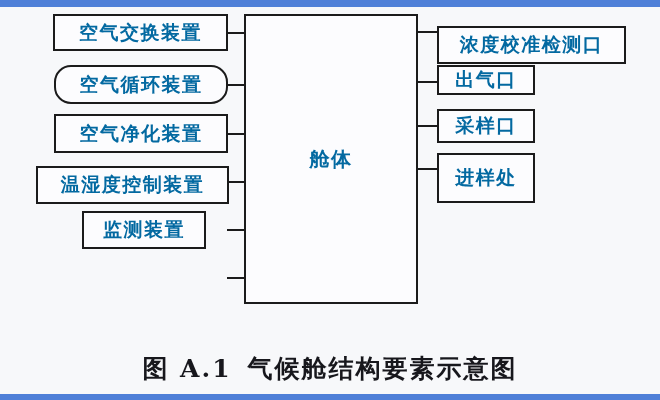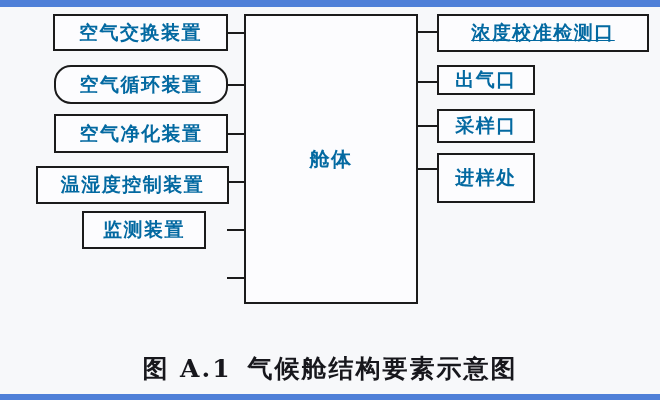--- a/index.html
+++ b/index.html
@@ -37,21 +37,21 @@
     letter-spacing: 1.5px;
     white-space: nowrap;
   }
   .lb1 { left: 53px;  top: 14px;  width: 175px; height: 37px; }
   .lb2 { left: 54px;  top: 65px;  width: 174px; height: 39px; border-radius: 17px; }
   .lb3 { left: 54px;  top: 114px; width: 174px; height: 39px; }
   .lb4 { left: 36px;  top: 166px; width: 193px; height: 38px; }
   .lb5 { left: 82px;  top: 211px; width: 124px; height: 38px; }
   .lb6 { left: 36px;  top: 258px; width: 193px; height: 39px; }
   .center-box { left: 244px; top: 14px; width: 174px; height: 290px; font-size: 20px; }
-  .rb1 { left: 437px; top: 14px;  width: 212px; height: 38px; text-decoration: underline; }
+  .rb1 { left: 437px; top: 26px;  width: 189px; height: 38px; }
   .rb2 { left: 437px; top: 65px;  width: 98px;  height: 30px; }
   .rb3 { left: 437px; top: 109px; width: 98px;  height: 34px; }
   .rb4 { left: 437px; top: 153px; width: 98px;  height: 50px; }
 
   .conn {
     position: absolute;
     height: 2px;
     background: #1b1b1b;
   }
   .c-left  { left: 227px; width: 18px; }

